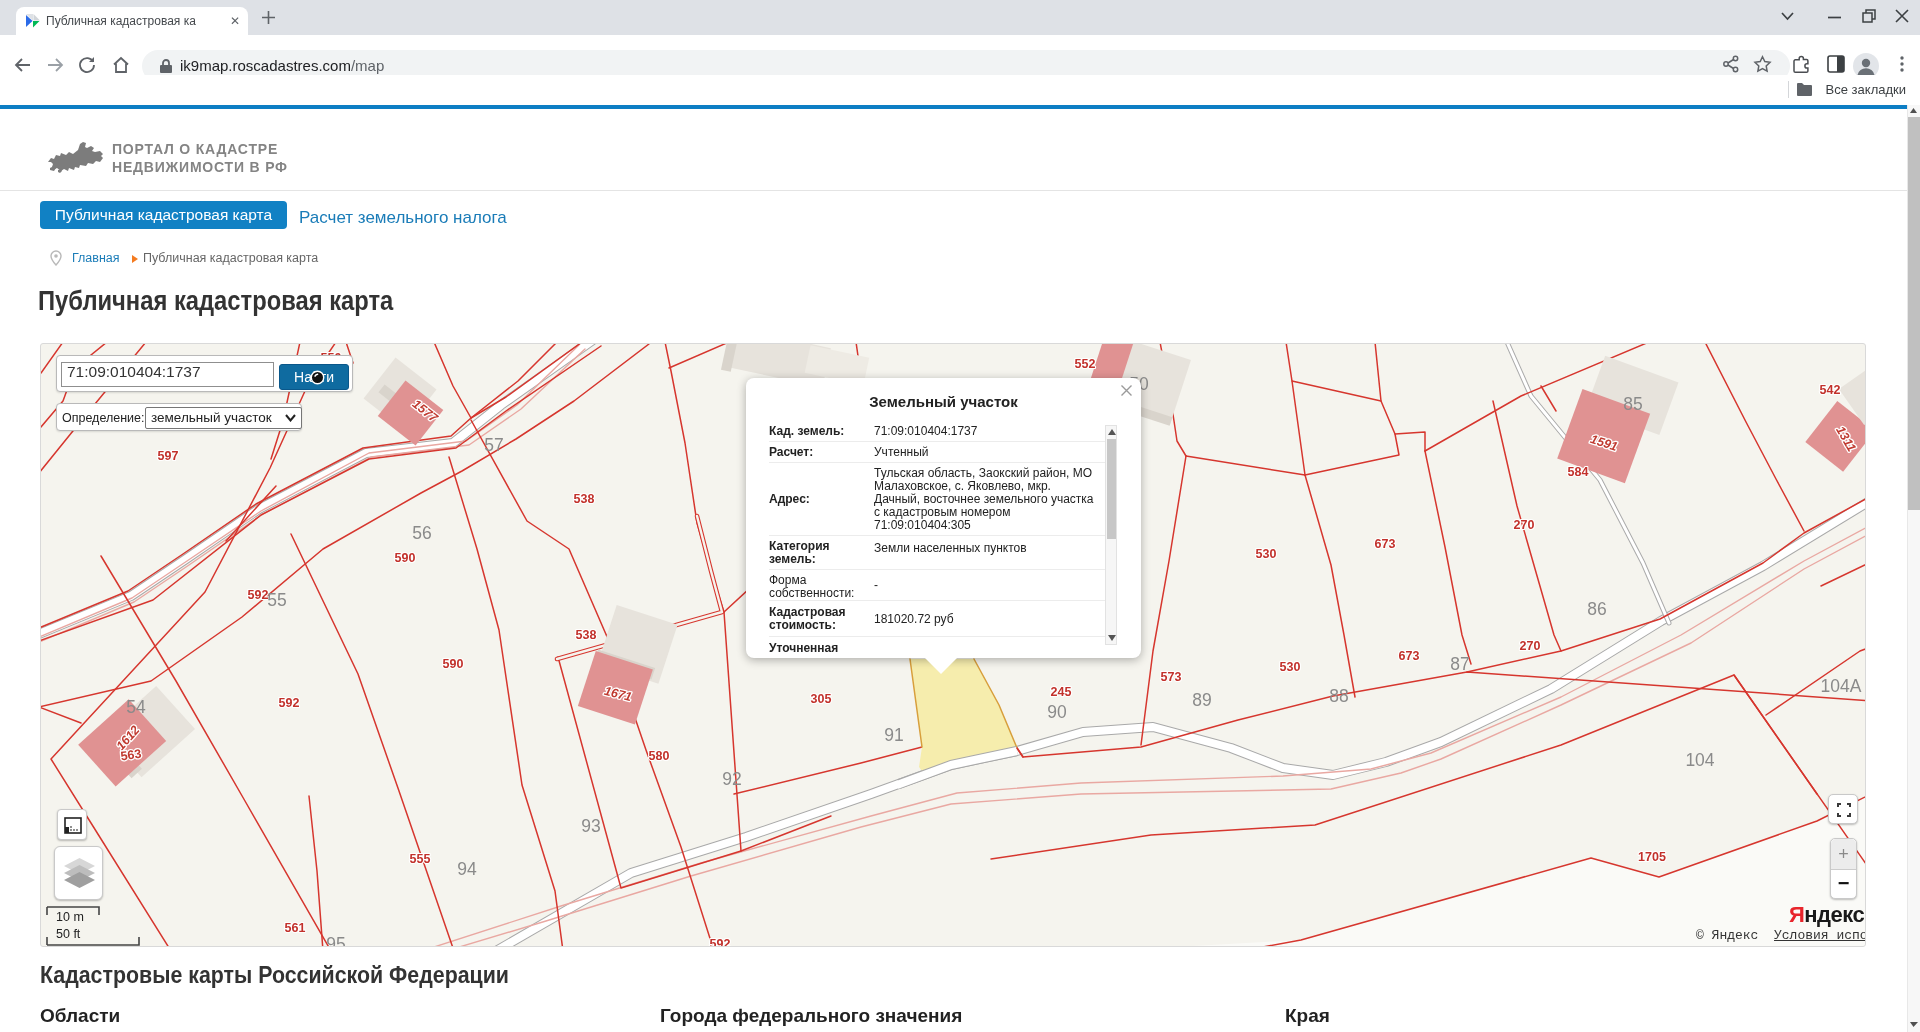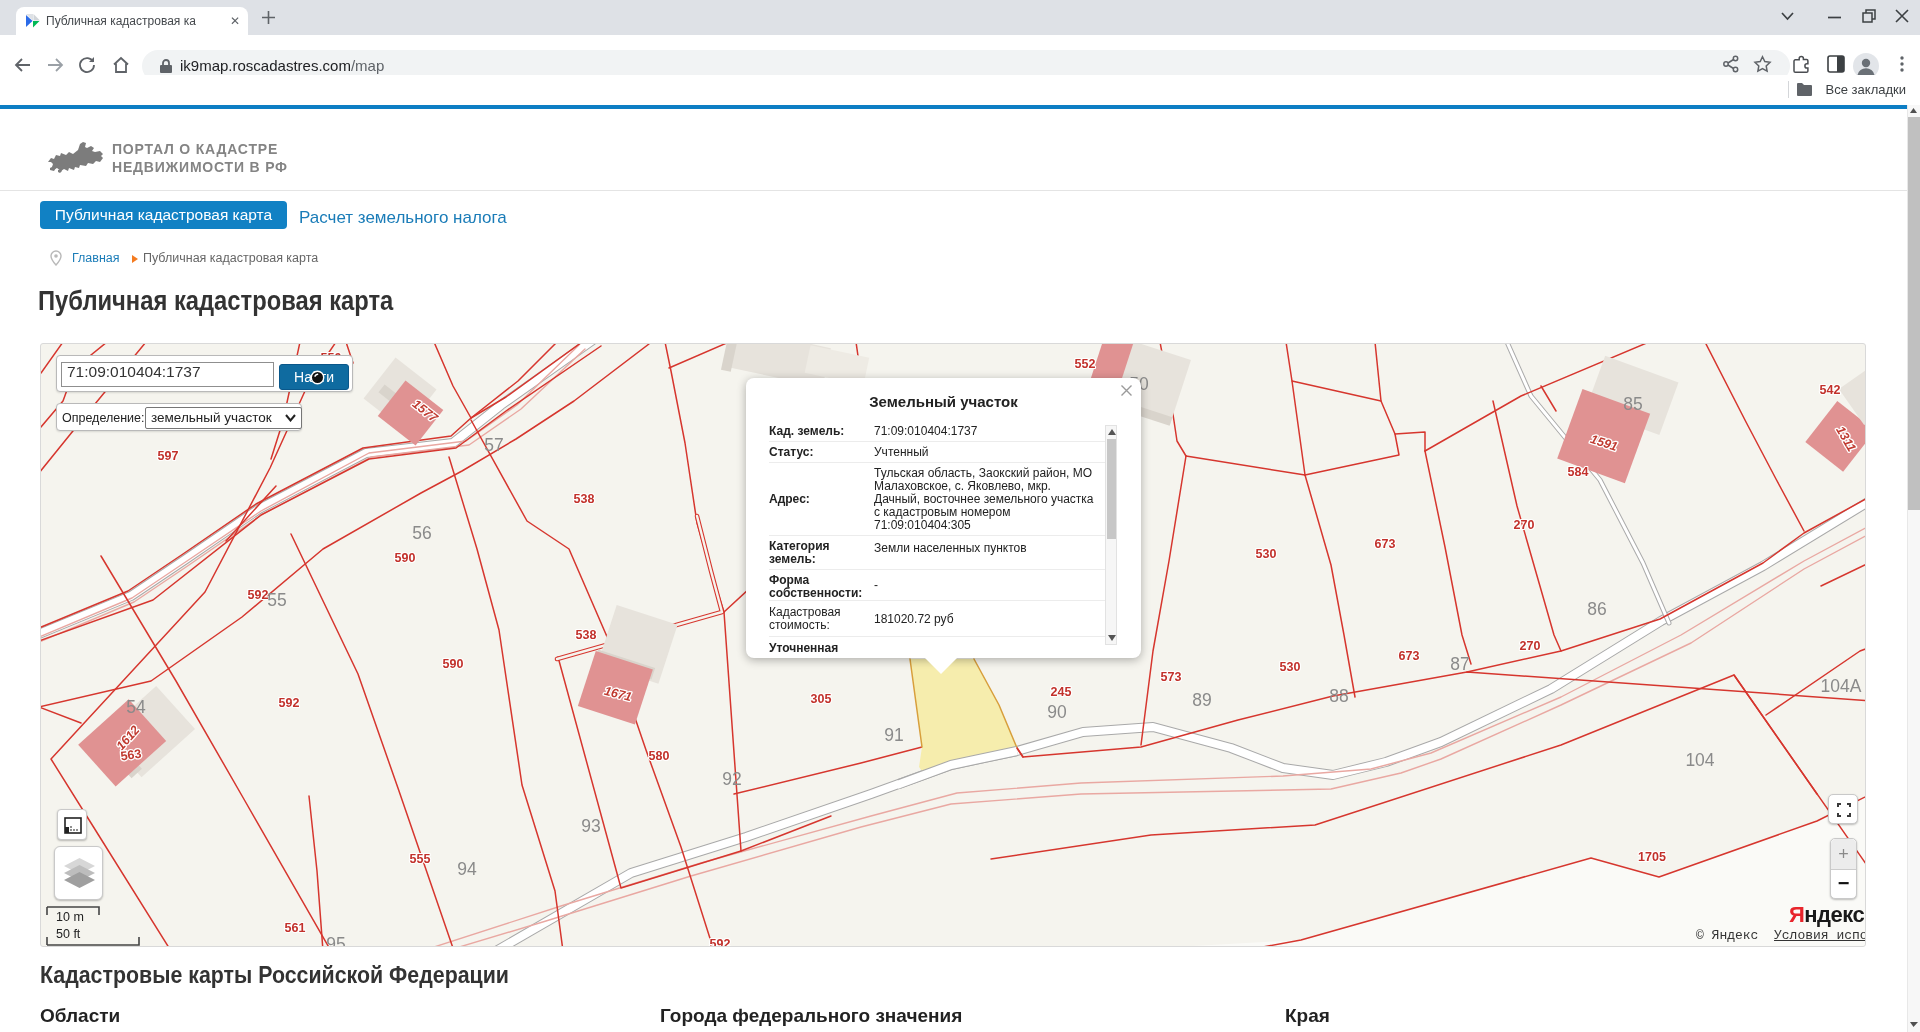--- a/index.html
+++ b/index.html
@@ -408,37 +408,37 @@
         </svg>
  <div style="position:absolute;left:0;top:15px;width:100%;text-align:center;font-size:15px;font-weight:bold;color:#222">Земельный участок</div>
  <div style="position:absolute;left:23px;top:43px;width:336px;height:231px;overflow:hidden;font-size:12px;color:#222">
   <table style="border-collapse:collapse;width:336px;font-size:12px;color:#222;line-height:13px">
   <tbody>
               <tr style="border-bottom:1px solid #ececec">
                 <td style="width:104px;font-weight:bold;padding:4px 0 3px 0">Кад. земель:</td>
                 <td style="padding:4px 0 3px 1px">71:09:010404:1737</td>
               </tr>
   <tr style="border-bottom:1px solid #ececec">
-                <td style="font-weight:bold;padding:4px 0 3px 0">Статус:</td>
+                <td style="font-weight:bold;padding:4px 0 3px 0">Расчет:</td>
                 <td style="padding:4px 0 3px 1px">Учтенный</td>
               </tr>
   <tr style="border-bottom:1px solid #ececec">
                 <td style="font-weight:bold;padding:4px 0 3px 0">Адрес:</td>
                 <td style="padding:4px 0 3px 1px">Тульская область, Заокский район, МО<br>Малаховское, с. Яковлево, мкр.<br>Дачный, восточнее земельного участка<br>с кадастровым номером<br>71:09:010404:305</td>
               </tr>
   <tr style="border-bottom:1px solid #ececec">
                 <td style="font-weight:bold;padding:4px 0 3px 0">Категория<br>земель:</td>
                 <td style="padding:4px 0 12px 1px">Земли населенных пунктов</td>
               </tr>
   <tr style="border-bottom:1px solid #ececec">
-                <td style="font-weight:bold;padding:4px 0 0 0">Форма<br>собственности:</td>
+                <td style="font-weight:normal;padding:4px 0 0 0">Форма<br>собственности:</td>
                 <td style="padding:4px 0 3px 1px">-</td>
               </tr>
   <tr style="border-bottom:1px solid #ececec">
-                <td style="font-weight:normal;padding:5px 0 4px 0">Кадастровая<br>стоимость:</td>
+                <td style="font-weight:bold;padding:5px 0 4px 0">Кадастровая<br>стоимость:</td>
                 <td style="padding:5px 0 4px 1px">181020.72 руб</td>
               </tr>
   <tr>
                 <td style="font-weight:bold;padding:5px 0">Уточненная<br>площадь:</td>
                 <td></td>
               </tr>
   </tbody>
           </table>
  </div>
  <div style="position:absolute;right:24px;top:47px;width:12px;height:220px;background:#f6f6f6;border:1px solid #e2e2e2">

